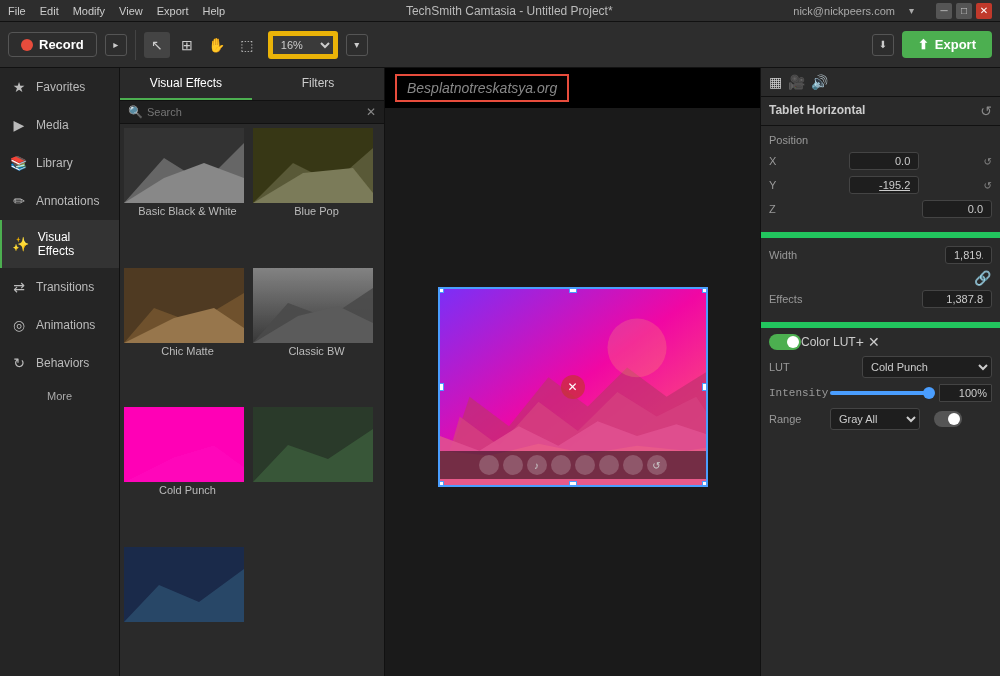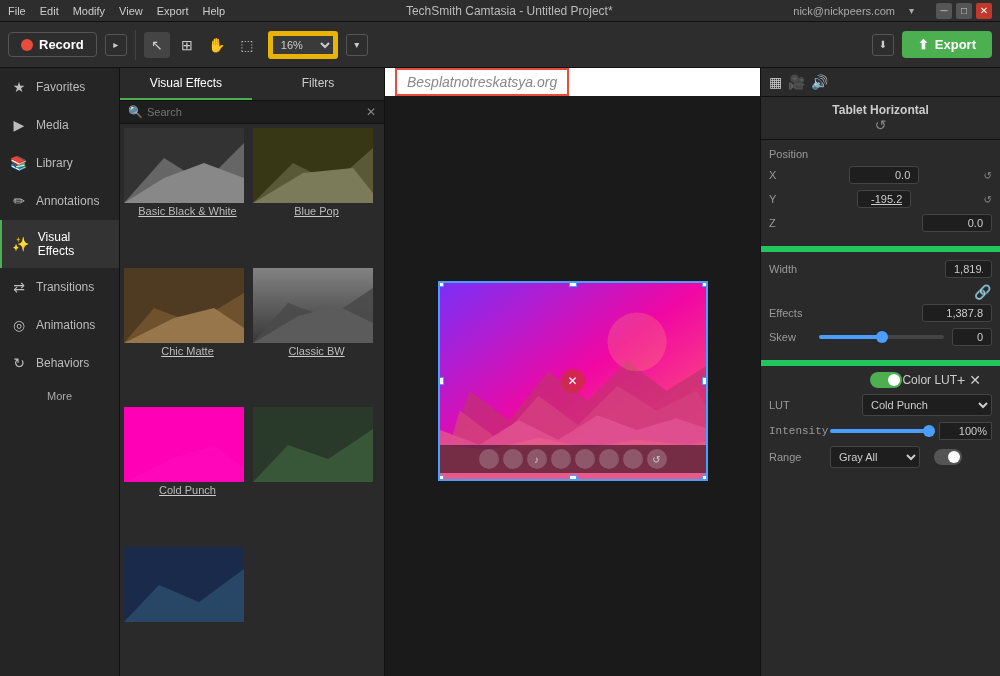--- a/index.html
+++ b/index.html
@@ -36,54 +36,54 @@
     .more-btn { padding: 8px 10px; color: #aaa; font-size: 11px; text-align: center; cursor: pointer; }
 
     
     .effects-panel { width: 265px; background: #2a2a2a; border-right: 1px solid #111; display: flex; flex-direction: column; }
     .effects-tabs { display: flex; border-bottom: 1px solid #111; }
     .effects-tab { flex: 1; padding: 8px; text-align: center; cursor: pointer; font-size: 12px; color: #ccc; }
     .effects-tab.active { border-bottom: 2px solid #4caf50; color: #fff; }
     .effects-search { display: flex; align-items: center; background: #1e1e1e; border-bottom: 1px solid #111; padding: 4px 8px; gap: 4px; }
     .search-input { background: transparent; border: none; color: #ccc; flex: 1; font-size: 11px; outline: none; }
     .effects-grid { display: grid; grid-template-columns: 1fr 1fr; gap: 2px; padding: 4px; overflow-y: auto; flex: 1; }
-    .effect-item { cursor: pointer; text-align: center; text-decoration: underline; }
+    .effect-item { cursor: pointer; text-align: center; }
     .effect-thumb { width: 120px; height: 75px; object-fit: cover; background: #333; display: flex; align-items: center; justify-content: center; overflow: hidden; position: relative; }
     .effect-label { font-size: 11px; color: #bbb; padding: 2px 0 4px; }
 
     
     .preview-area { flex: 1; background: #1a1a1a; display: flex; flex-direction: column; position: relative; }
-    .watermark-bar { background: #ffffff; padding: 0 10px; }
+    .watermark-bar { background: #000000; padding: 6px 10px; }
     .watermark-text { font-style: italic; color: #888; font-size: 14px; border: 2px solid #e74c3c; padding: 4px 10px; display: inline-block; }
     .preview-canvas { flex: 1; display: flex; align-items: center; justify-content: center; position: relative; margin: 0 10px 10px; }
     .preview-frame { width: 270px; height: 200px; border: 2px solid #4a9eff; position: relative; overflow: hidden; }
     .preview-img { width: 100%; height: 100%; background: linear-gradient(135deg, #7b2ff7 0%, #f107a3 50%, #ff6b6b 100%); position: relative; }
     .resize-handle { position: absolute; width: 8px; height: 8px; background: #fff; border: 1px solid #4a9eff; }
     .handle-tl { top: -4px; left: -4px; cursor: nw-resize; }
     .handle-tr { top: -4px; right: -4px; cursor: ne-resize; }
     .handle-bl { bottom: -4px; left: -4px; cursor: sw-resize; }
     .handle-br { bottom: -4px; right: -4px; cursor: se-resize; }
     .handle-t { top: -4px; left: 50%; transform: translateX(-50%); cursor: n-resize; }
     .handle-b { bottom: -4px; left: 50%; transform: translateX(-50%); cursor: s-resize; }
     .handle-l { left: -4px; top: 50%; transform: translateY(-50%); cursor: w-resize; }
     .handle-r { right: -4px; top: 50%; transform: translateY(-50%); cursor: e-resize; }
     .preview-controls { display: flex; align-items: center; justify-content: center; gap: 4px; padding: 4px 0; background: rgba(0,0,0,0.5); }
     .ctrl-dot { width: 20px; height: 20px; border-radius: 50%; background: rgba(255,255,255,0.2); display: flex; align-items: center; justify-content: center; cursor: pointer; font-size: 10px; color: #ccc; }
     .preview-overlay-x { position: absolute; top: 50%; left: 50%; transform: translate(-50%,-50%); width: 24px; height: 24px; border-radius: 50%; background: rgba(200,50,50,0.7); display: flex; align-items: center; justify-content: center; color: #fff; font-size: 12px; }
 
     
     .right-panel { width: 240px; background: #2a2a2a; border-left: 1px solid #111; display: flex; flex-direction: column; overflow-y: auto; }
-    .right-panel-header { display: flex; align-items: center; justify-content: space-between; padding: 6px 8px; border-bottom: 1px solid #111; flex-direction: column; }
+    .right-panel-header { display: flex; align-items: flex-start; justify-content: space-between; padding: 6px 8px; border-bottom: 1px solid #111; }
     .panel-title { font-size: 12px; color: #ccc; font-weight: bold; }
     .panel-section { padding: 8px; border-bottom: 6px solid #22c55e; }
     .prop-row { display: flex; align-items: center; justify-content: space-between; margin-bottom: 6px; }
     .prop-label { font-size: 11px; color: #999; width: 50px; }
     .prop-value { background: #1e1e1e; border: 1px solid #444; border-radius: 3px; color: #ccc; font-size: 11px; width: 60px; text-align: right; padding: 2px 8px; }
     .prop-reset { color: #888; cursor: pointer; font-size: 10px; margin-left: 2px; }
-    .color-lut-header { display: flex; align-items: center; justify-content: flex-end; padding: 6px 19px; }
+    .color-lut-header { display: flex; align-items: center; justify-content: flex-start; padding: 6px 8px; }
     .color-lut-title { font-size: 12px; color: #ccc; }
     .color-lut-controls { display: flex; gap: 4px; }
     .lut-btn { background: transparent; border: none; color: #ccc; cursor: pointer; font-size: 14px; }
     .toggle-switch { width: 32px; height: 16px; border-radius: 8px; background: #4caf50; position: relative; cursor: pointer; }
     .toggle-knob { width: 12px; height: 12px; border-radius: 50%; background: #fff; position: absolute; top: 2px; right: 2px; }
     .lut-select { background: #1e1e1e; border: 1px solid #444; border-radius: 3px; color: #ccc; font-size: 11px; width: 130px; padding: 3px 4px; }
     .intensity-row { display: flex; align-items: center; gap: 6px; margin-bottom: 6px; }
     .intensity-label { font-size: 11px; color: #999; width: 55px; font-family: Liberation Mono, monospace; }
     .intensity-slider { flex: 1; height: 4px; background: #444; border-radius: 2px; position: relative; }
     .intensity-fill { height: 4px; background: #4a9eff; border-radius: 2px; width: 100%; }
@@ -354,48 +354,40 @@
       <div class="prop-row">
         <span class="prop-label">Position</span>
       </div>
       <div class="prop-row">
         <span style="font-size:11px;color:#999;width:18px;">X</span>
         <input class="prop-value" type="text" style="width: 70px;" value="0.0">
         <span class="prop-reset">↺</span>
       </div>
       <div class="prop-row">
         <span style="font-size:11px;color:#999;width:18px;">Y</span>
-        <input class="prop-value" type="text" style="width: 54px; text-decoration: underline;" value="-195.2">
+        <input class="prop-value" type="text" style="width: 70px; text-decoration: underline;" value="-195.2">
         <span class="prop-reset">↺</span>
       </div>
       <div class="prop-row">
         <span style="font-size:11px;color:#999;width:18px;">Z</span>
         <input class="prop-value" type="text" style="width: 70px;" value="0.0">
       </div>
     </div>
 
     <div class="panel-section">
       <div class="prop-row">
         <span class="prop-label">Width</span>
         <input class="prop-value" type="text" style="width: 47px;" value="1,819.8">
       </div>
       <div style="display:flex;justify-content:flex-end;margin-bottom:4px;">
         <span style="font-size:14px;color:#888;cursor:pointer;">🔗</span>
       </div>
       <div class="prop-row">
         <span class="prop-label">Effects</span>
         <input class="prop-value" type="text" style="width: 70px;" value="1,387.8">
-      </div>
-      <div class="prop-row">
-        <span class="prop-label">Skew</span>
-        <div style="flex:1;height:4px;background:#444;border-radius:2px;position:relative;margin-right:8px;">
-          <div style="height:4px;background:#4a9eff;border-radius:2px;width:50%;"></div>
-          <div style="width:12px;height:12px;border-radius:50%;background:#4a9eff;position:absolute;left:calc(50% - 6px);top:-4px;"></div>
-        </div>
-        <input class="prop-value" type="text" style="width: 40px;" value="0">
       </div>
     </div>
 
     <div>
       <div class="color-lut-header">
         <div class="toggle-switch">
           <div class="toggle-knob"></div>
         </div>
         <span class="color-lut-title">Color LUT</span>
         <div class="color-lut-controls">

